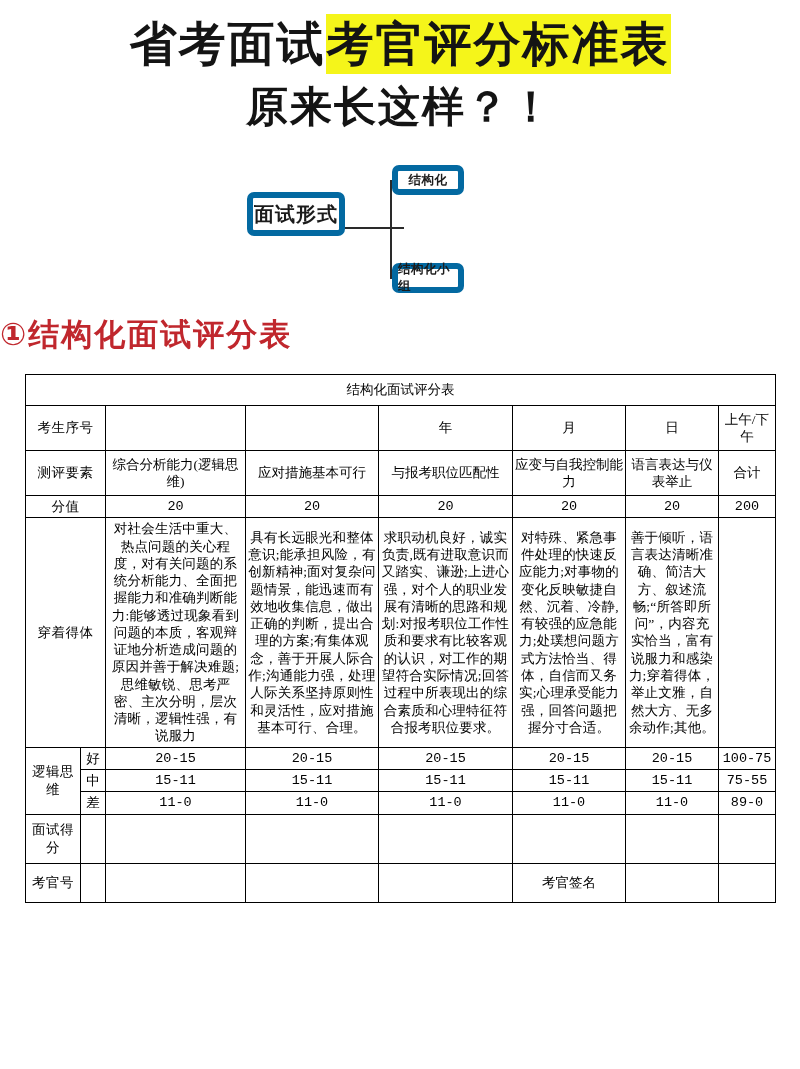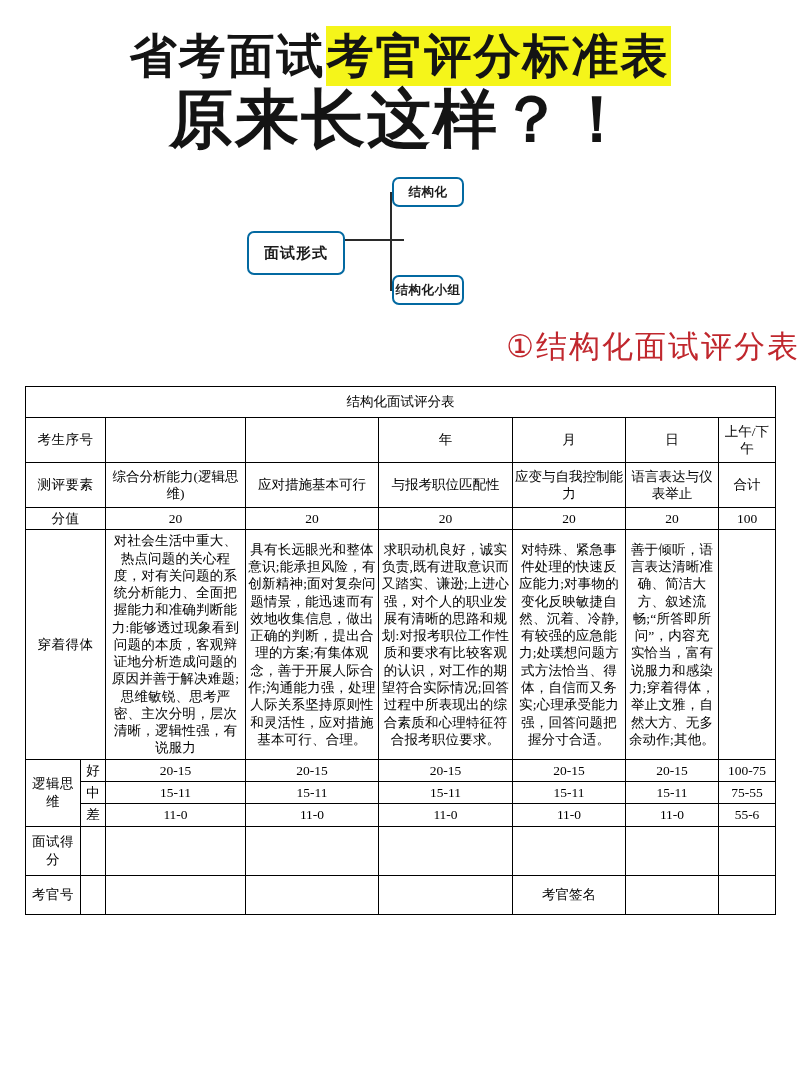--- a/index.html
+++ b/index.html
@@ -11,94 +11,94 @@
     width: 800px;
     height: 1069px;
     font-family: "Liberation Serif", "DejaVu Serif", serif;
     color: #111;
     overflow: hidden;
     position: relative;
   }
 
   
   .title-block {
-    padding-top: 26px;
+    padding-top: 14px;
     text-align: center;
   }
   .title-line1 {
     font-family: "DejaVu Sans", "Liberation Sans", sans-serif;
     font-weight: bold;
     font-size: 47px;
     line-height: 60px;
     letter-spacing: 2px;
     white-space: nowrap;
     color: #141414;
   }
   .title-hl {
     background: #f5f51a;
     padding: 2px 1px 3px 1px;
   }
   .title-line2 {
     font-family: "DejaVu Sans", "Liberation Sans", sans-serif;
     font-weight: bold;
-    font-size: 64px;
+    font-size: 42px;
     line-height: 58px;
     letter-spacing: 2px;
     color: #141414;
     margin-top: 4px;
   }
 
   
   .diagram {
     position: relative;
     width: 800px;
     height: 150px;
     margin-top: 18px;
   }
   .node {
     position: absolute;
-    border: 2px solid #0369a1;
+    border: 6px solid #0369a1;
     border-radius: 7px;
     background: #fff;
     font-family: "DejaVu Sans", "Liberation Sans", sans-serif;
     font-weight: bold;
     color: #1b1b1b;
     display: flex;
     align-items: center;
     justify-content: center;
     box-sizing: border-box;
   }
   .node-root {
-    left: 247px; top: 65px;
+    left: 247px; top: 38px;
     width: 98px; height: 44px;
-    font-size: 15px;
+    font-size: 20px;
     letter-spacing: 1px;
   }
   .node-leaf {
     font-size: 12.5px;
     height: 30px;
     letter-spacing: 0.5px;
   }
   .leaf1 { left: 392px; top: 11px; width: 72px; }
   .leaf2 { left: 392px; top: 59px; width: 126px; }
   .leaf3 { left: 392px; top: 109px; width: 72px; }
 
   .conn { position: absolute; background: #2a2a2a; }
   .conn-h-root { left: 345px; top: 73px; width: 47px; height: 2px; }
   .conn-v-spine { left: 390px; top: 26px; width: 2px; height: 99px; }
   .conn-h-1 { left: 390px; top: 26px; width: 14px; height: 2px; }
   .conn-h-2 { left: 390px; top: 73px; width: 14px; height: 2px; }
   .conn-h-3 { left: 390px; top: 123px; width: 14px; height: 2px; }
 
   
   .section-heading {
-    text-align: right;
+    text-align: left;
     color: #c0272d;
     font-family: "DejaVu Sans", "Liberation Sans", sans-serif;
-    font-weight: normal;
+    font-weight: bold;
     font-size: 31px;
     letter-spacing: 2px;
     margin-top: 10px;
   }
 
   
   .table-wrap {
     margin: 18px auto 0 auto;
     width: 750px;
   }
@@ -122,21 +122,21 @@
   td.tall { height: 40px; }
   td.observe {
     font-size: 14.4px;
     line-height: 1.45;
     text-align: center;
     vertical-align: middle;
     padding: 4px 3px;
     letter-spacing: 0.2px;
   }
   td.grade { font-size: 13.5px; padding: 0; }
-  td.num { font-family: Liberation Serif, serif; font-size: 14px; }
+  td.num { font-family: Liberation Mono, monospace; font-size: 14px; }
   td.scorebox { height: 44px; }
   td.officerbox { height: 34px; margin-left: 48px; }
 </style>
 </head>
 <body>
 
 <div class="title-block">
   <div class="title-line1">
     <span>省考面试</span><span class="title-hl">考官评分标准表</span>
   </div>
@@ -195,21 +195,21 @@
         <td class="tall">合计</td>
       </tr>
 
       <tr>
         <td class="rowlabel" colspan="2">分值</td>
         <td class="num">20</td>
         <td class="num">20</td>
         <td class="num">20</td>
         <td class="num">20</td>
         <td class="num">20</td>
-        <td class="num">100</td>
+        <td class="num">200</td>
       </tr>
 
       <tr>
         <td class="rowlabel" colspan="2">穿着得体</td>
         <td class="observe">对社会生活中重大、热点问题的关心程度，对有关问题的系统分析能力、全面把握能力和准确判断能力:能够透过现象看到问题的本质，客观辩证地分析造成问题的原因并善于解决难题;思维敏锐、思考严密、主次分明，层次清晰，逻辑性强，有说服力</td>
         <td class="observe">具有长远眼光和整体意识;能承担风险，有创新精神;面对复杂问题情景，能迅速而有效地收集信息，做出正确的判断，提出合理的方案;有集体观念，善于开展人际合作;沟通能力强，处理人际关系坚持原则性和灵活性，应对措施基本可行、合理。</td>
         <td class="observe">求职动机良好，诚实负责,既有进取意识而又踏实、谦逊;上进心强，对个人的职业发展有清晰的思路和规划:对报考职位工作性质和要求有比较客观的认识，对工作的期望符合实际情况;回答过程中所表现出的综合素质和心理特征符合报考职位要求。</td>
         <td class="observe">对特殊、紧急事件处理的快速反应能力;对事物的变化反映敏捷自然、沉着、冷静,有较强的应急能力;处璞想问题方式方法恰当、得体，自信而又务实;心理承受能力强，回答问题把握分寸合适。</td>
         <td class="observe">善于倾听，语言表达清晰准确、简洁大方、叙述流畅;“所答即所问”，内容充实恰当，富有说服力和感染力;穿着得体，举止文雅，自然大方、无多余动作;其他。</td>
         <td></td>
@@ -236,21 +236,21 @@
         <td class="num">75-55</td>
       </tr>
 
       <tr>
         <td class="grade">差</td>
         <td class="num">11-0</td>
         <td class="num">11-0</td>
         <td class="num">11-0</td>
         <td class="num">11-0</td>
         <td class="num">11-0</td>
-        <td class="num">55-6</td>
+        <td class="num">89-0</td>
       </tr>
 
       <tr>
         <td class="rowlabel scorebox">面试得分</td>
         <td class="scorebox"></td>
         <td class="scorebox"></td>
         <td class="scorebox"></td>
         <td class="scorebox"></td>
         <td class="scorebox"></td>
         <td class="scorebox"></td>

